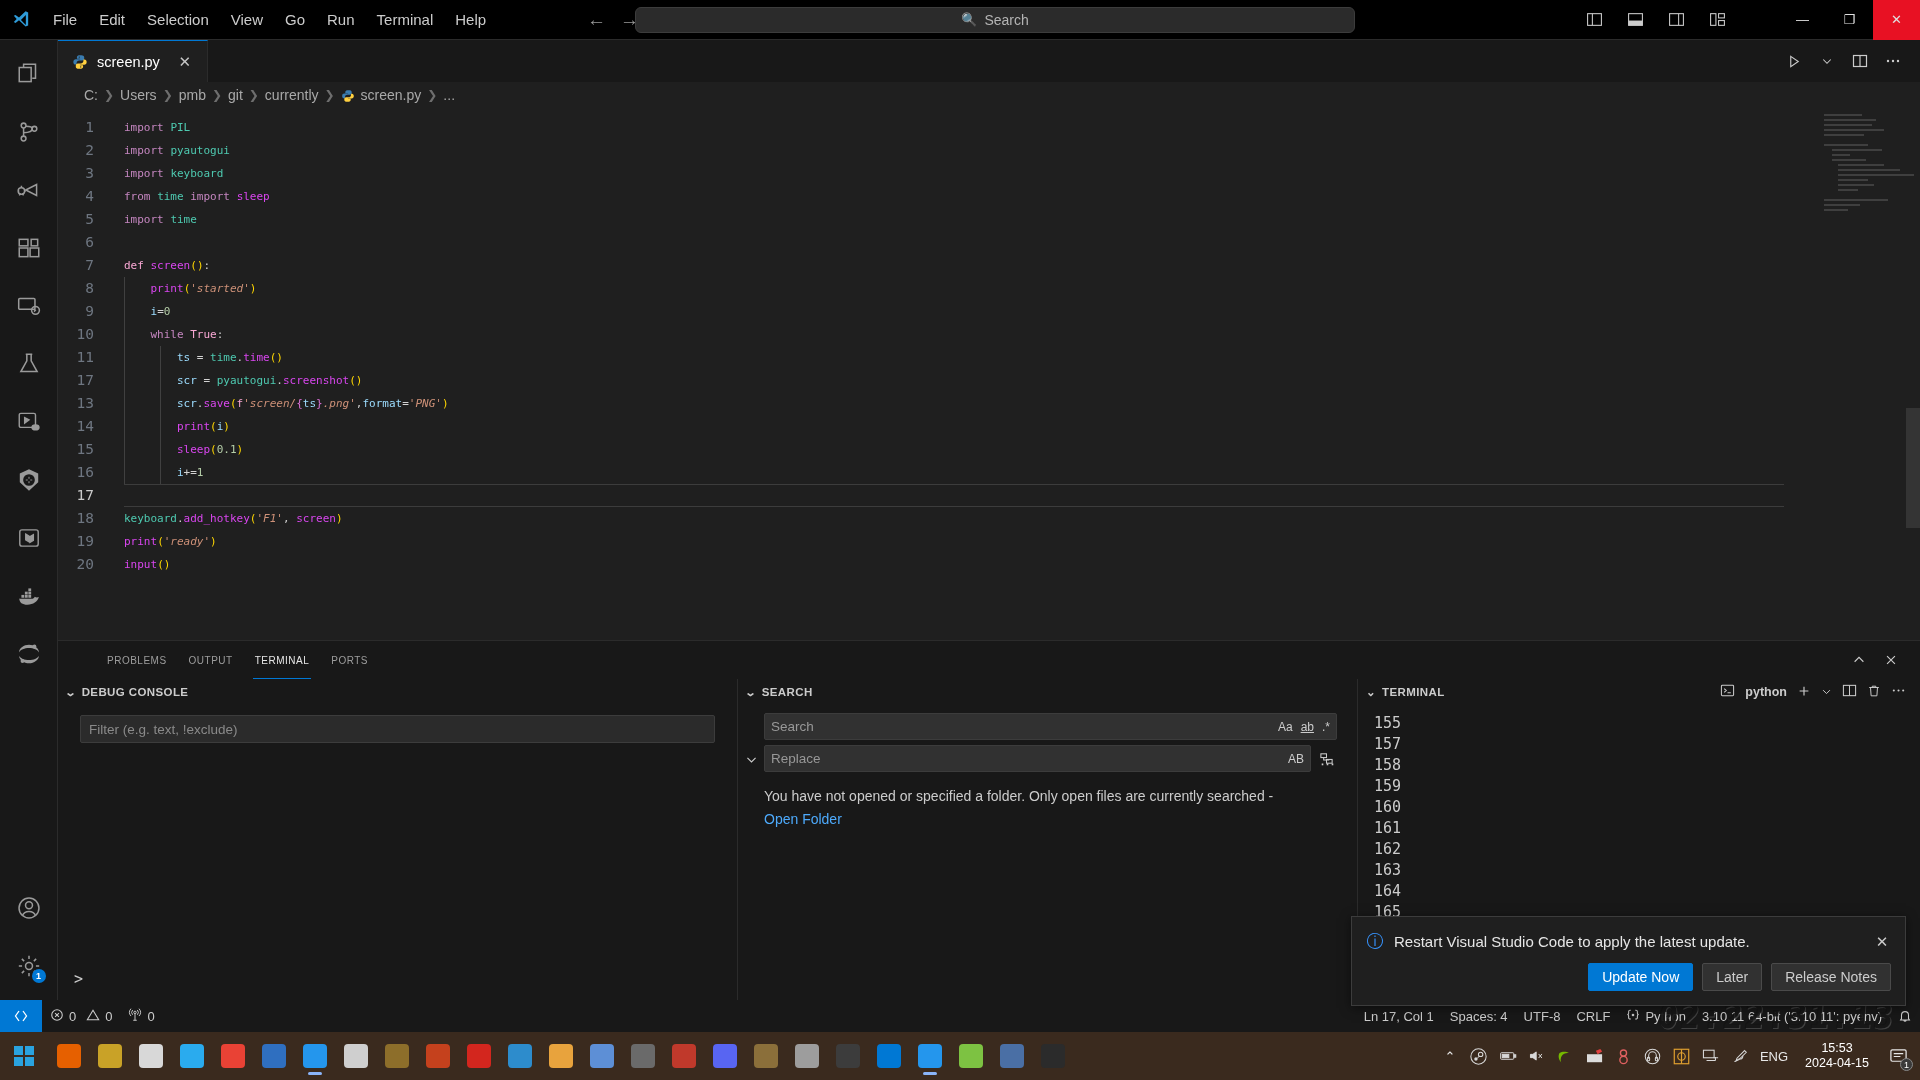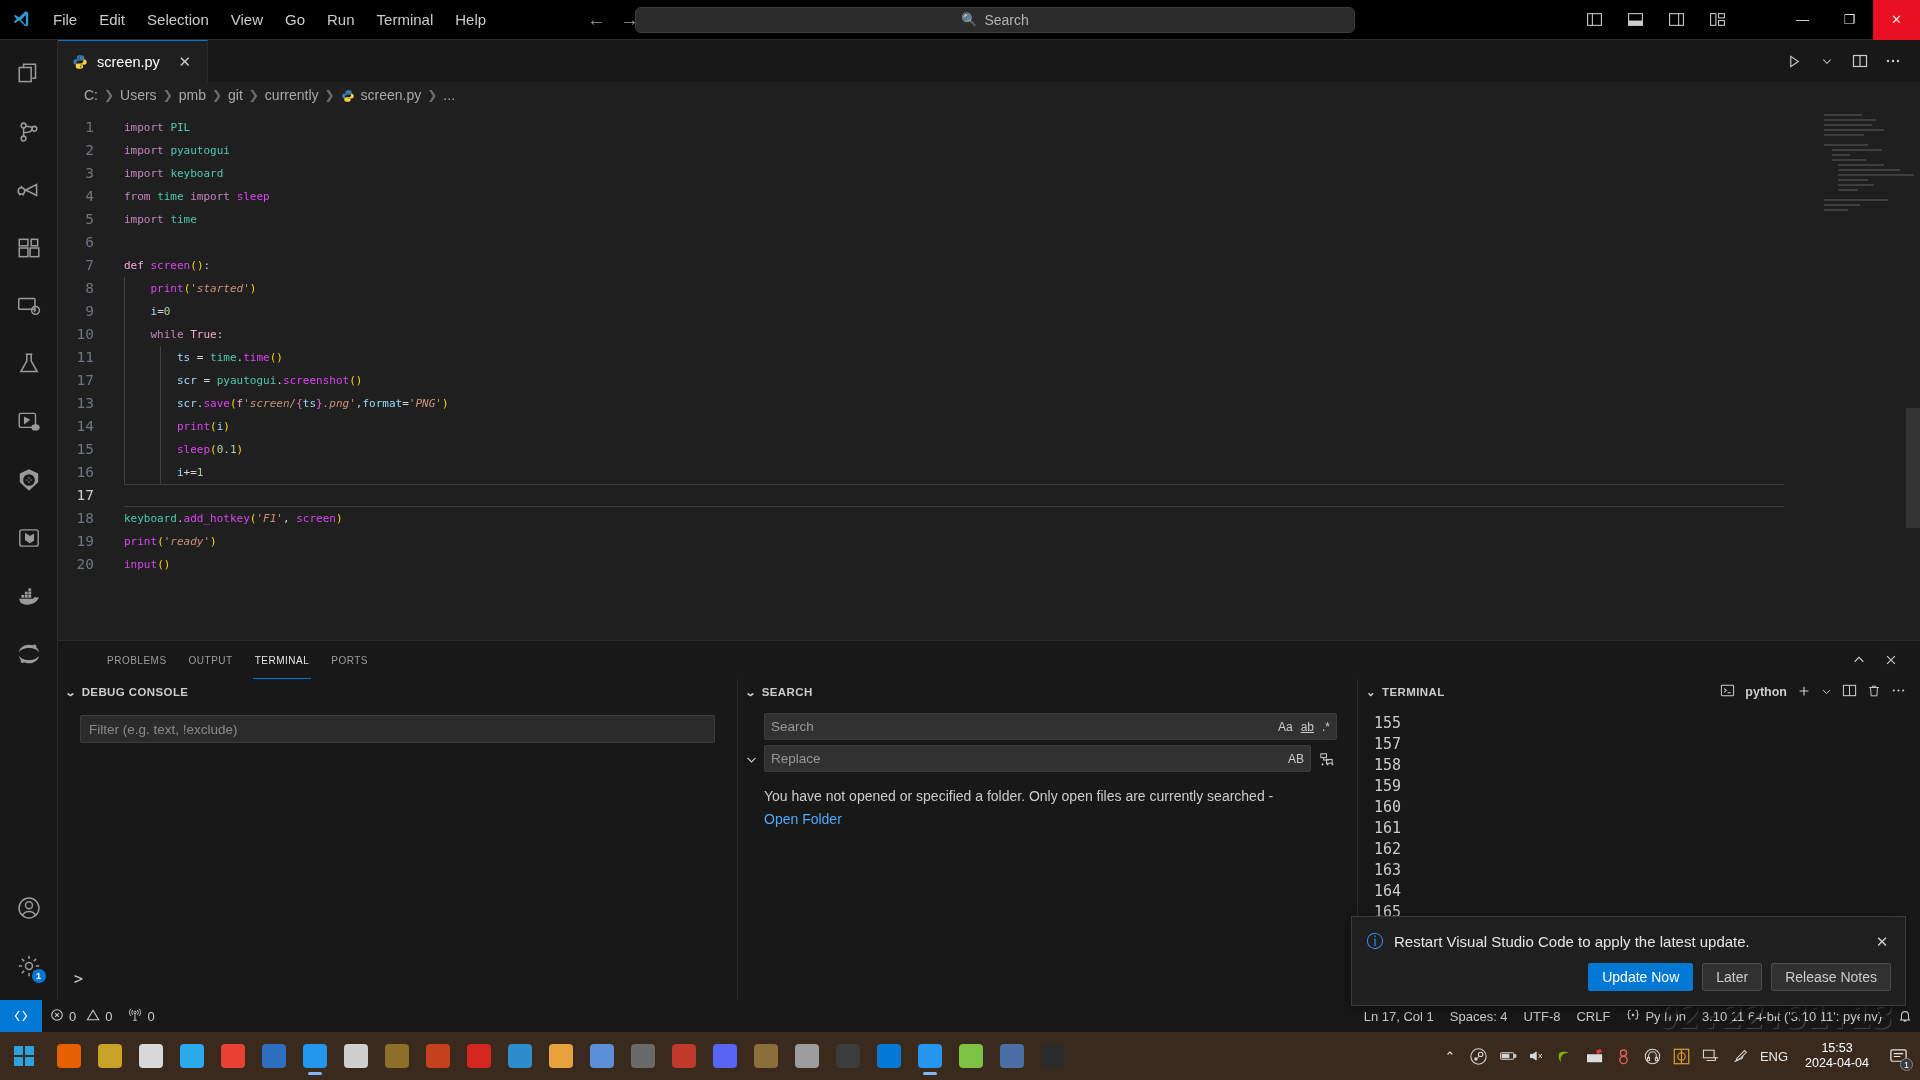--- a/index.html
+++ b/index.html
@@ -926,21 +926,21 @@
       </span>
       <span class="tray-ico">
         <svg width="17" height="17" viewBox="0 0 20 20" fill="none" stroke="#d8d8d8" stroke-width="1.2">
             <path d="M4 16c3 0 3-3 6-3s4-2 4-4"></path>
             <path d="M16 3l2 2-9 9-3 1 1-3z"></path>
           </svg>
       </span>
       <span>ENG</span>
       <span class="tb-clock">
         <div>15:53</div>
-        <div>2024-04-04</div>
+        <div>2024-04-15</div>
       </span>
       <span class="tb-notif">
         <svg width="19" height="19" viewBox="0 0 20 20" fill="none" stroke="#e8e8e8" stroke-width="1.3">
             <rect x="2" y="3" width="16" height="12" rx="1.5"></rect>
             <path d="M5 7h10M5 10h7"></path>
           </svg>
         <span class="cnt">1</span>
       </span>
     </div>
   </div>

